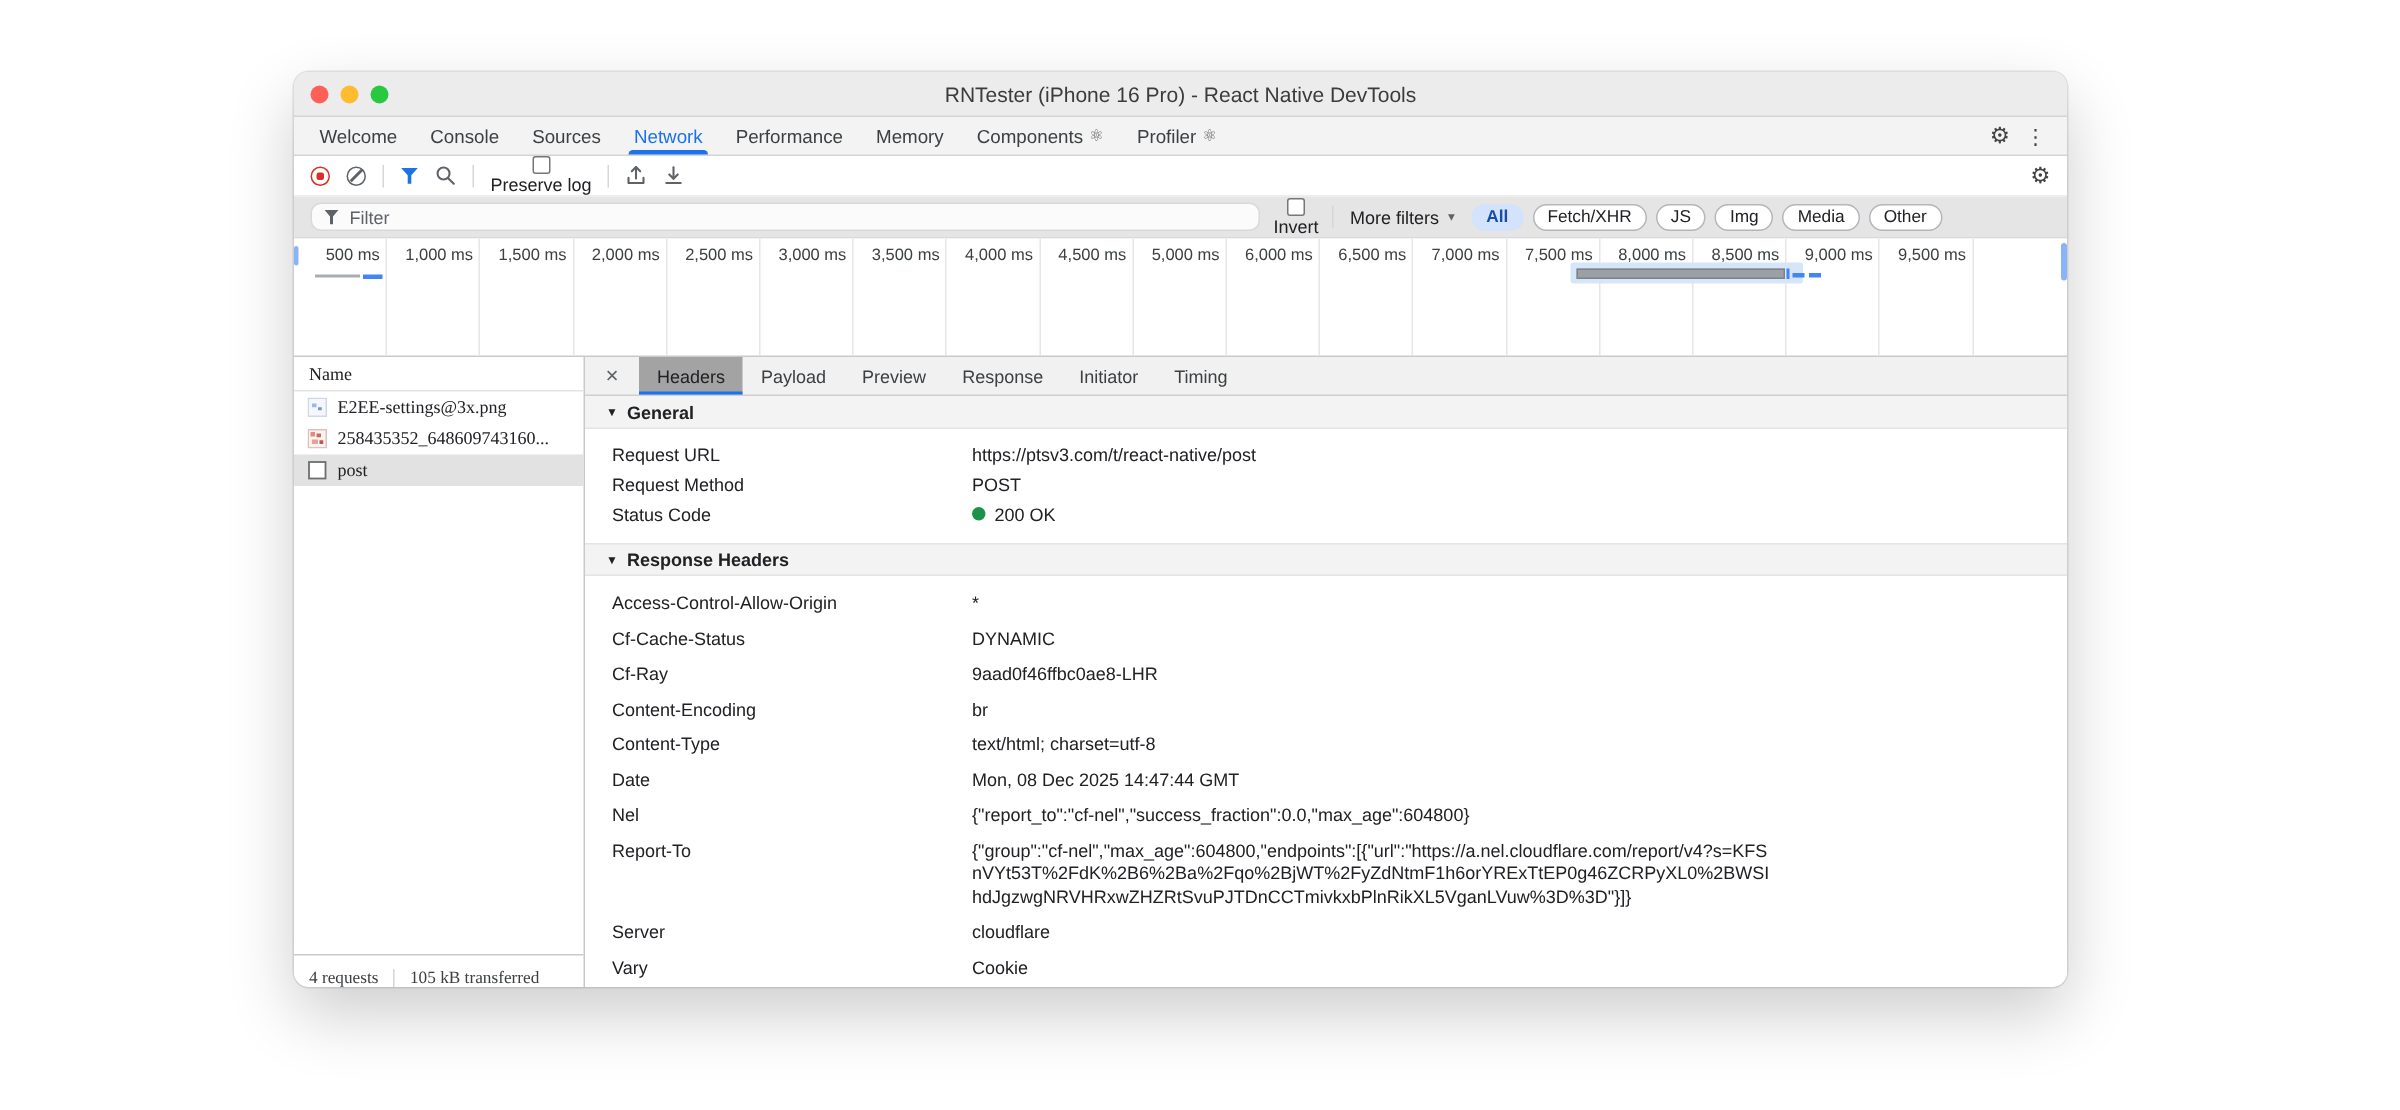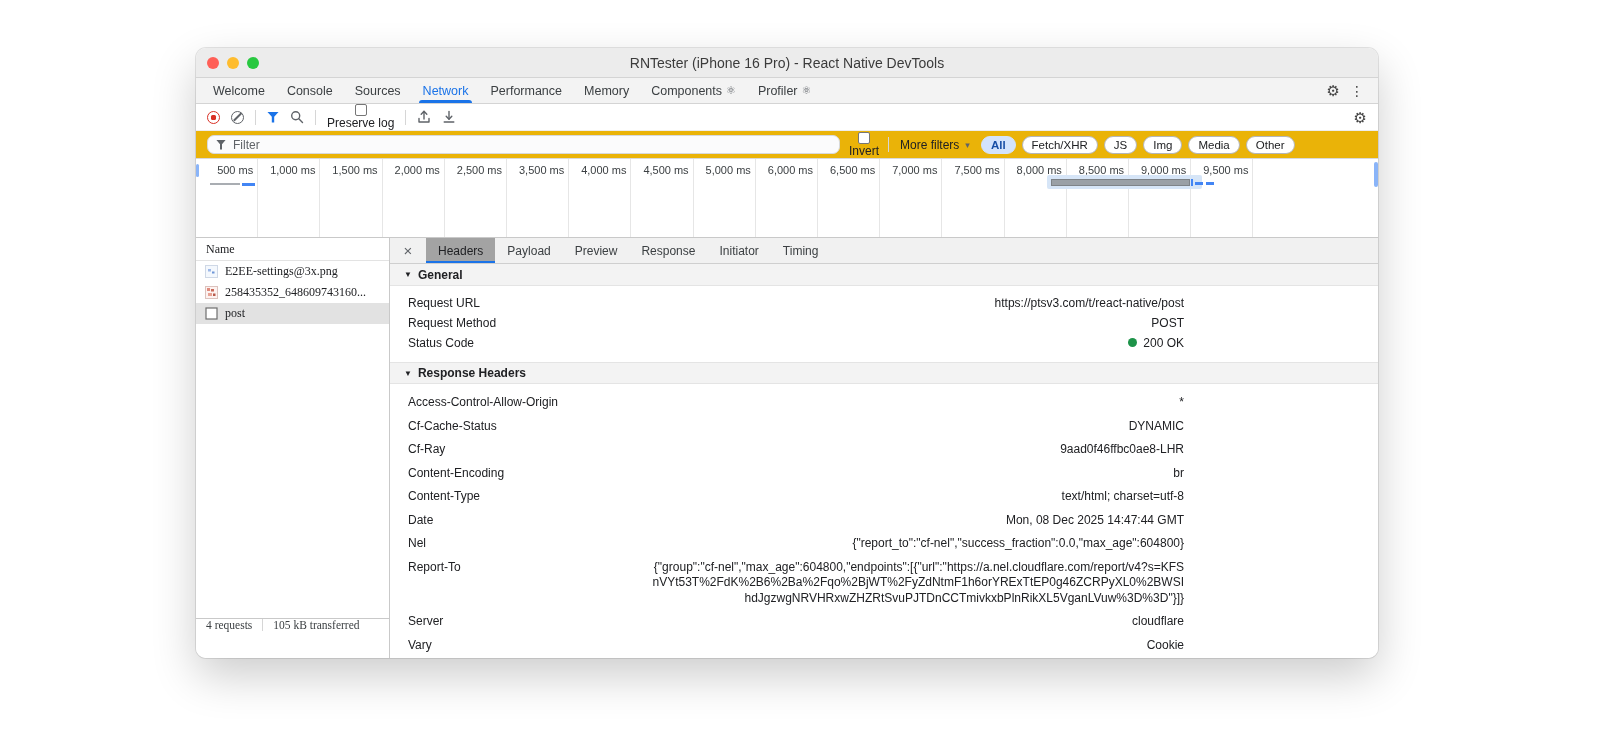--- a/index.html
+++ b/index.html
@@ -40,21 +40,21 @@
   .clear-btn::after { content:""; position:absolute; left:0px; top:4.7px; width:11px; height:1.5px; background:#5f6368;
     transform:rotate(-45deg); }
   .funnel-blue { width:12px; height:11px; background:#1a73e8;
     clip-path:polygon(0 0,100% 0,60% 48%,60% 100%,40% 100%,40% 48%); flex:none; }
   .chk { appearance:none; width:12px; height:12px; border:1px solid #767676; border-radius:2px; background:#fff; flex:none; }
   .chk-label { display:flex; align-items:center; gap:0;flex-direction:column; }
   svg.lineic { stroke:#5f6368; stroke-width:1.4; fill:none; stroke-linecap:round; stroke-linejoin:round; }
   .tb-spacer { flex:1; }
 
   
-  .filter-row { height:28px; flex:none; background:#eab308; border-bottom:1px solid #d9d9d9;
+  .filter-row { height:28px; flex:none; background:#e5e5e5; border-bottom:1px solid #d9d9d9;
     display:flex; align-items:center; gap:9px; padding:0 11px; font-size:12px; color:#202124; }
   .filter-box { flex:none; width:633px; height:19px; background:#fbfbfc; border:1px solid #d7d9dc; border-radius:7px;
     display:flex; align-items:center; gap:7px; padding:0 8px; }
   .funnel-gray { width:10px; height:10px; background:#5f6368;
     clip-path:polygon(0 0,100% 0,60% 48%,60% 100%,40% 100%,40% 48%); flex:none; }
   .filter-box input { border:none; outline:none; background:transparent; flex:1; font:inherit; font-size:12px; color:#202124; }
   .filter-box input::placeholder { color:#5f6368; }
   .more-filters { display:flex; align-items:center; gap:6px; padding:0 2px; }
   .caret { font-size:9px; color:#5f6368; }
   .pills { display:flex; align-items:center; gap:6px; }
@@ -73,21 +73,21 @@
   
   .content { flex:1; display:flex; min-height:0; }
   .left-panel { width:194px; flex:none; border-right:1px solid #c9c9c9; display:flex; flex-direction:column; background:#fff;font-family:Liberation Serif, serif; }
   .name-header { height:23px; flex:none; border-bottom:1px solid #e3e3e3; display:flex; align-items:center;
     padding-left:10px; font-size:12px; color:#202124; }
   .req-row { height:21px; flex:none; display:flex; align-items:center; gap:7px; padding-left:9px;
     font-size:12px; color:#202124; white-space:nowrap; overflow:hidden; }
   .req-row.selected { background:#e2e2e2; }
   .file-ic { flex:none; display:block; }
   .left-fill { flex:1; }
-  .status-bar { height:40px; flex:none; border-top:1px solid #c9c9c9; display:flex; align-items:flex-start;
+  .status-bar { height:22px; flex:none; border-top:1px solid #c9c9c9; display:flex; align-items:flex-end;
     font-size:11.5px; color:#3c4043; }
   .sb-item { display:flex; align-items:center; padding:0 10px; }
   .sb-item + .sb-item { border-left:1px solid #d6d6d6; }
 
   
   .detail-panel { flex:1; min-width:0; display:flex; flex-direction:column; background:#fff; }
   .detail-tabs { height:26px; flex:none; background:#f1f1f1; border-bottom:1px solid #cfcfcf;
     display:flex; align-items:stretch; font-size:12px; color:#3c4043; }
   .close-x { width:36px; flex:none; display:flex; align-items:center; justify-content:center;
     font-size:15px; color:#5f6368; }
@@ -96,21 +96,21 @@
   .d-tab.active::after { content:""; position:absolute; left:0; right:0; bottom:0; height:2.5px; background:#1a73e8; }
 
   .detail-body { flex:1; overflow:hidden; font-size:12px; color:#202124; }
   .section-header { height:22px; background:#f3f3f3; border-top:1px solid #e4e4e4; border-bottom:1px solid #e4e4e4;
     display:flex; align-items:center; gap:6px; padding-left:14px; font-weight:bold; color:#202124; }
   .tri { font-size:8px; color:#202124; font-weight:normal; }
   .kv-group { padding:7px 0 9px 0; }
   .kv { display:flex; padding:2.5px 0 2.5px 18px; line-height:15px; }
   .kv-group.resp .kv { padding-top:4px; padding-bottom:4px; line-height:15.5px; }
   .kv-name { width:240px; flex:none; color:#202124; }
-  .kv-value { flex:1; word-break:break-all; max-width:536px;text-align:right; }
+  .kv-value { flex:1; word-break:break-all; max-width:536px; }
   .dot-green { display:inline-block; width:9px; height:9px; border-radius:50%; background:#1d9349;
     margin-right:6px; position:relative; top:0.5px; }
 </style>
 </head>
 <body>
 
 <div class="stage">
   <div class="window">
 
     <div class="titlebar">
@@ -207,20 +207,21 @@
         <span class="pill">Other</span>
       </div>
     </div>
 
     <div class="overview">
       <div class="ov-col">500 ms</div>
       <div class="ov-col">1,000 ms</div>
       <div class="ov-col">1,500 ms</div>
       <div class="ov-col">2,000 ms</div>
       <div class="ov-col">2,500 ms</div>
+      <div class="ov-col">3,000 ms</div>
       <div class="ov-col">3,500 ms</div>
       <div class="ov-col">4,000 ms</div>
       <div class="ov-col">4,500 ms</div>
       <div class="ov-col">5,000 ms</div>
       <div class="ov-col">6,000 ms</div>
       <div class="ov-col">6,500 ms</div>
       <div class="ov-col">7,000 ms</div>
       <div class="ov-col">7,500 ms</div>
       <div class="ov-col">8,000 ms</div>
       <div class="ov-col">8,500 ms</div>

